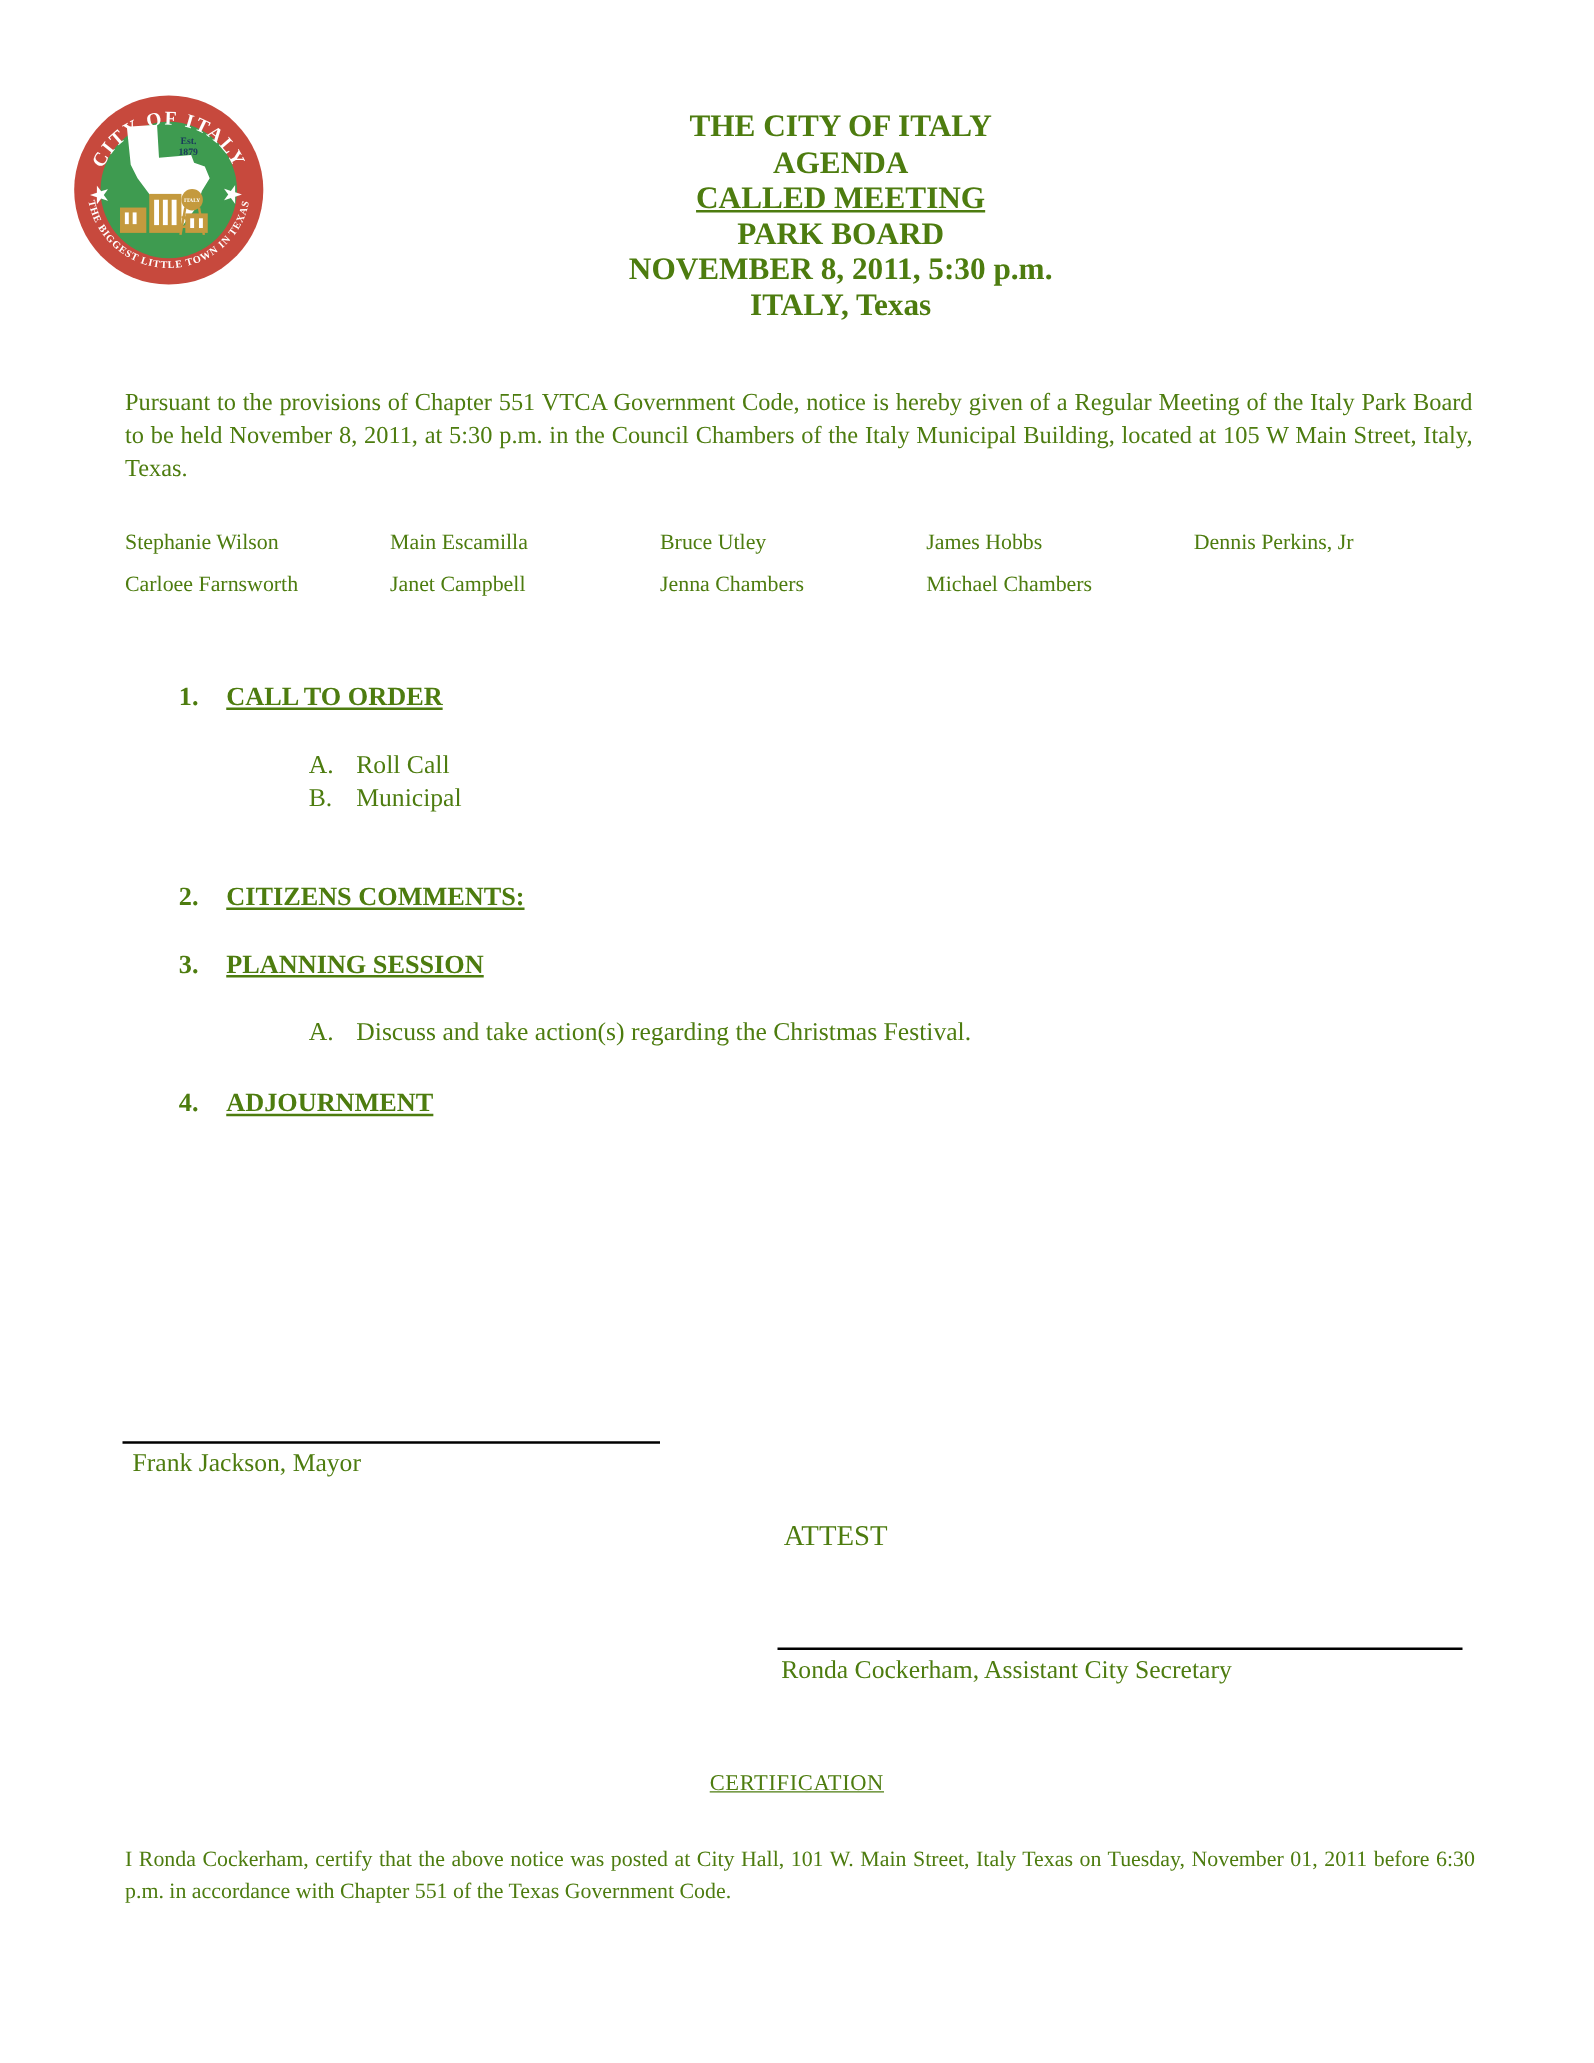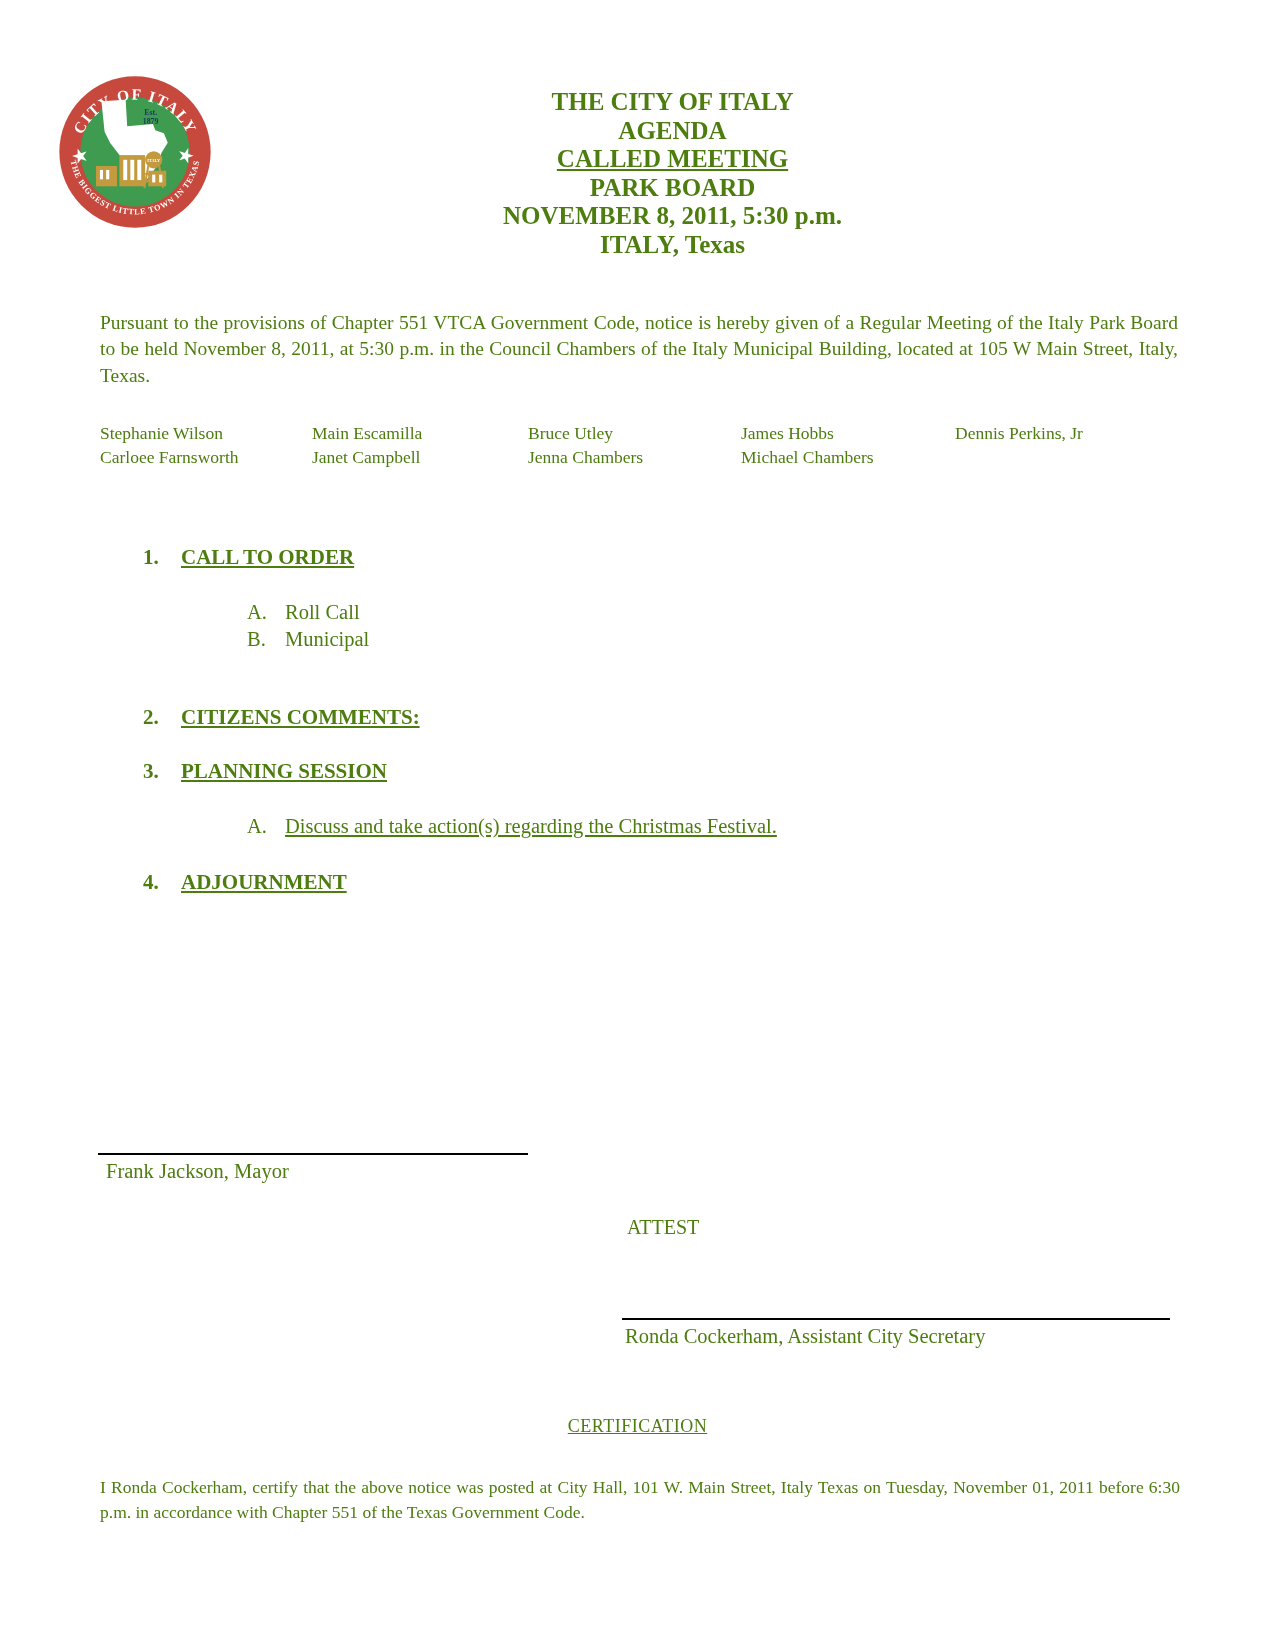--- a/index.html
+++ b/index.html
@@ -19,39 +19,39 @@
 
   
   .notice {
     position:absolute; top:290px; left:100px; width:1078px;
     font-size:19.5px; line-height:26.5px; text-align:justify;
   }
 
   
   .members {
     position:absolute; top:422px; left:100px; width:1080px; display:grid;
-    grid-template-columns:212px 216px 213px 214px 1fr; row-gap:2px;
+    grid-template-columns:212px 216px 213px 214px 1fr; row-gap:12px;
     font-size:17.5px; line-height:22px;
   }
 
   
   .agenda-item { position:absolute; left:143px; font-weight:bold; font-size:21px; white-space:nowrap; }
   .agenda-item .num { display:inline-block; width:38px; }
   .agenda-item .title { text-decoration:underline; }
   .agenda-sub { position:absolute; left:231px; font-size:20.5px; white-space:nowrap;margin-left:16px; }
   .agenda-sub .letter { display:inline-block; width:38px; }
   #item1 { top:545px; } #sub1a { top:601px; } #sub1b { top:628px; }
-  #item2 { top:705px; } #item3 { top:759px; } #sub3a { top:815px;text-decoration:underline; }
+  #item2 { top:705px; } #item3 { top:759px; } #sub3a { top:815px; }
   #item4 { top:870px; }
 
   
   .sigline { position:absolute; border-top:2px solid #000; height:0; }
   #mayor-line { left:98px;  top:1153px; width:430px; }
   #mayor-name { position:absolute; left:106px; top:1160px; font-size:20.5px; }
-  #attest     { position:absolute; left:627px; top:1216px; font-size:20px; }
+  #attest     { position:absolute; left:627px; top:1216px; font-size:23px; }
   #sec-line   { left:622px; top:1318px; width:548px; }
   #sec-name   { position:absolute; left:625px; top:1325px; font-size:20.5px; }
 
   
   #cert-title { position:absolute; top:1416px; left:0; width:1275px; text-align:center; font-size:18px; }
   #cert-title .ct { text-decoration:underline; letter-spacing:0.5px; }
   .cert-text {
     position:absolute; top:1457px; left:100px; width:1080px;
     font-size:17.5px; line-height:25px; text-align:justify;
   }

